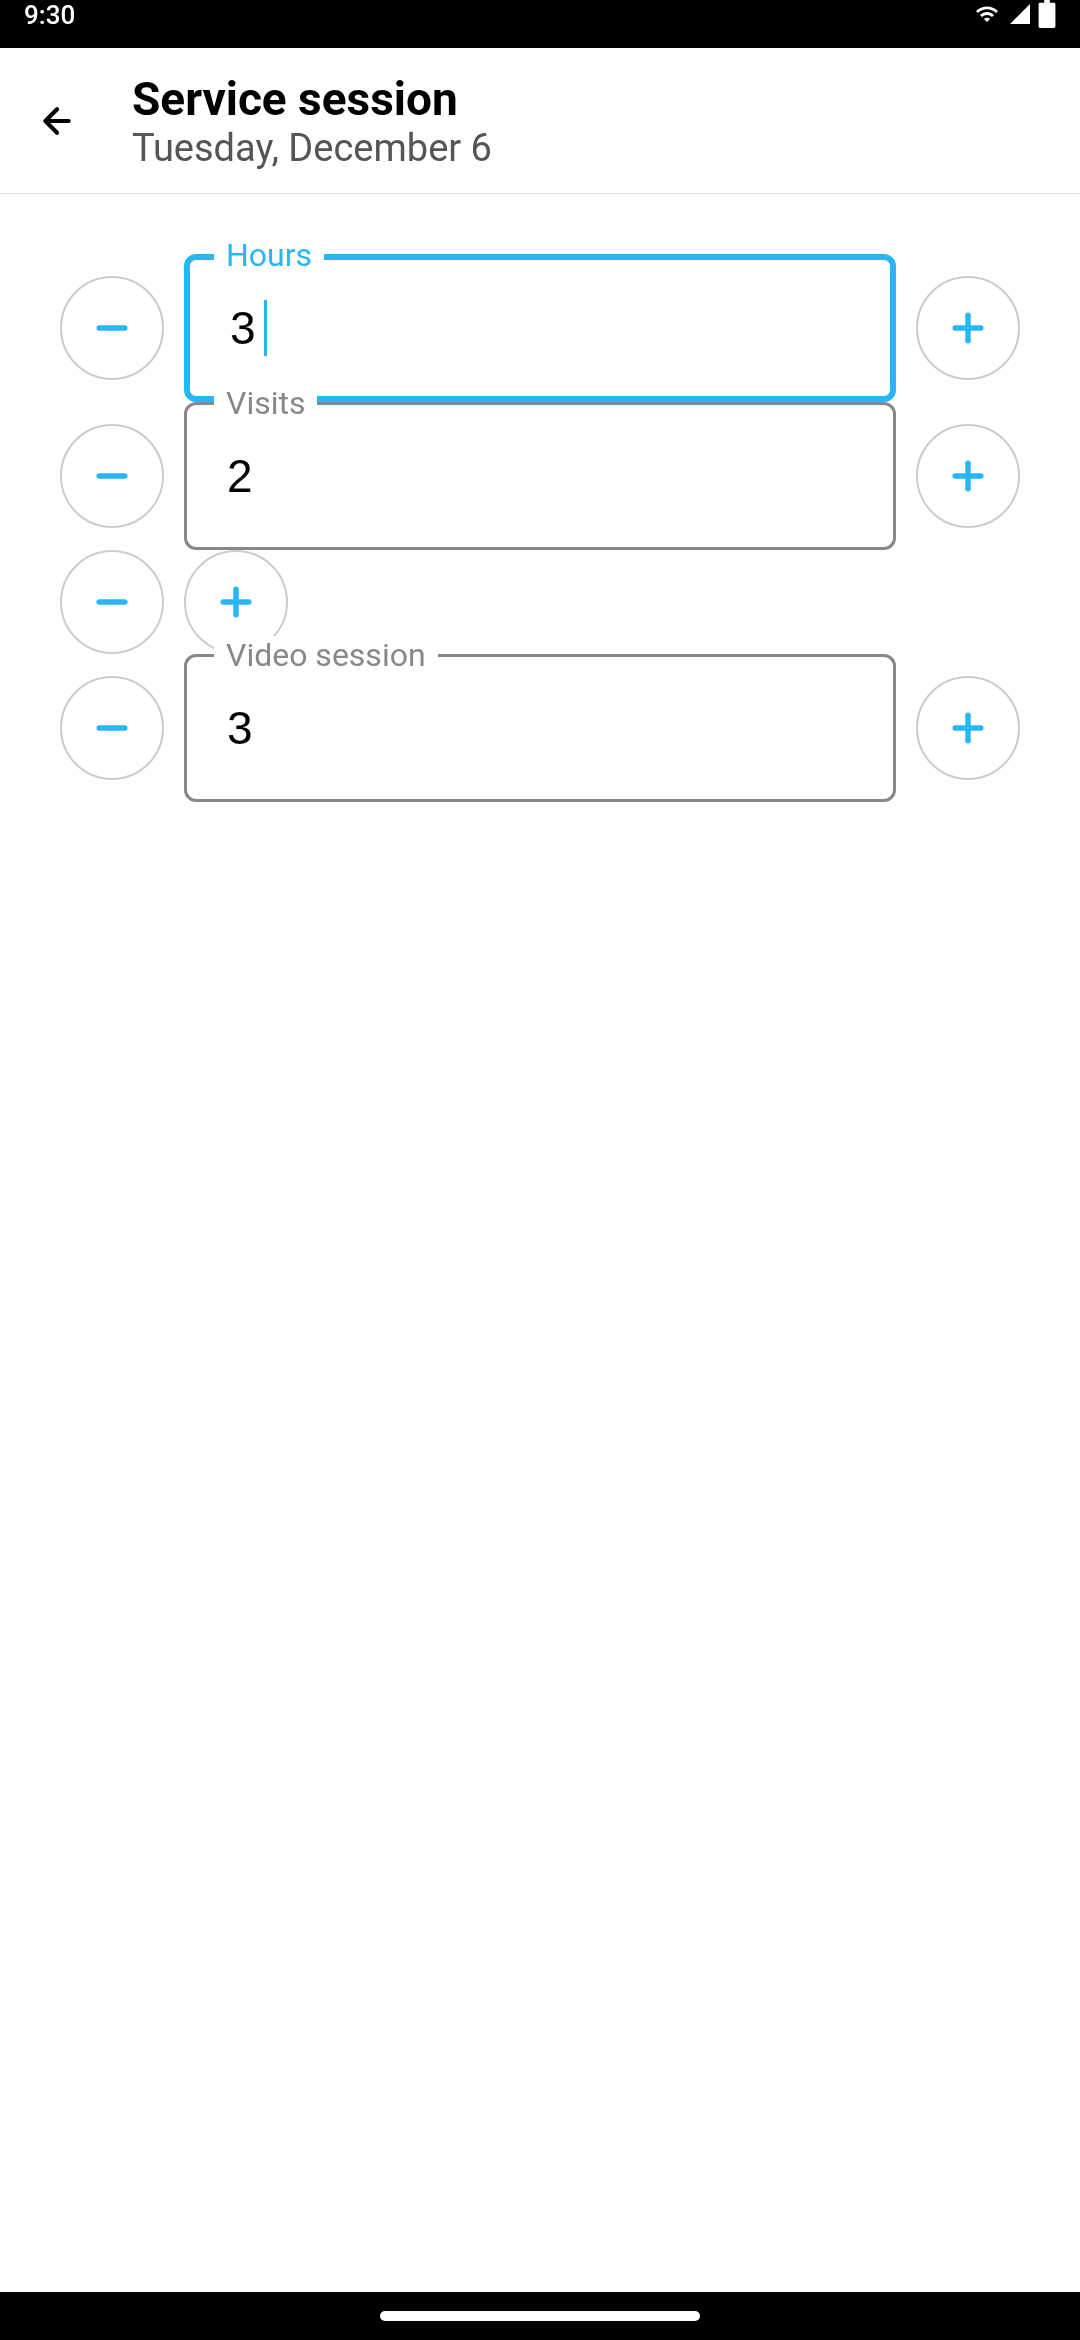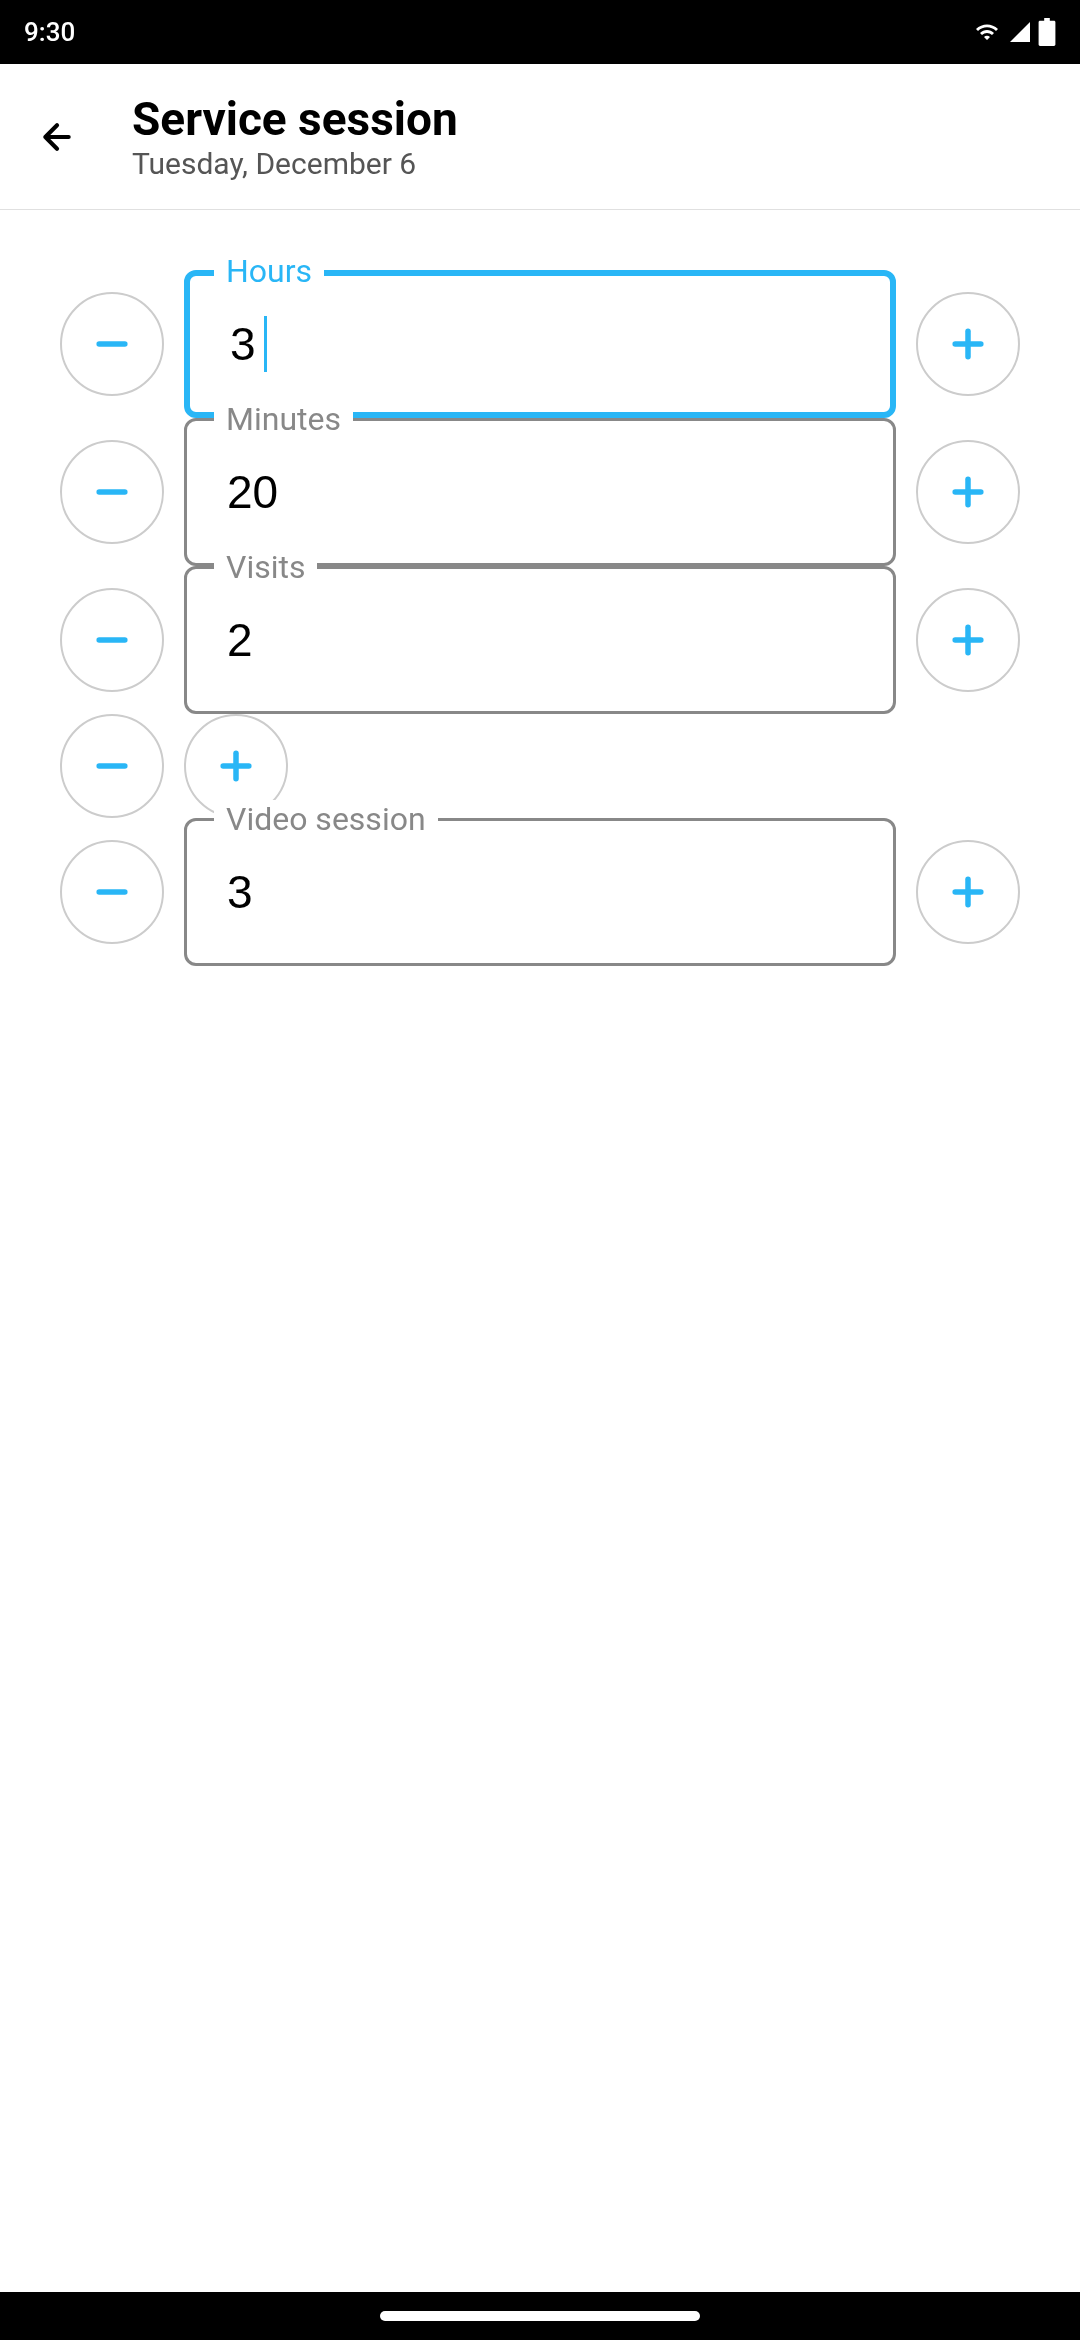--- a/index.html
+++ b/index.html
@@ -9,25 +9,25 @@
     }
     body {
       width: 1080px;
       height: 2340px;
       font-family: -apple-system, BlinkMacSystemFont, 'Segoe UI', Roboto, sans-serif;
       background: #000;
       display: flex;
       flex-direction: column;
     }
     .status-bar {
-      height: 64px;
+      height: 48px;
       background: #000;
       display: flex;
       justify-content: space-between;
-      align-items: center;
+      align-items: flex-start;
       padding: 0 24px;
       color: #fff;
       font-size: 26px;
     }
     .status-left {
       font-weight: 500;
     }
     .status-right {
       display: flex;
       align-items: center;
@@ -57,21 +57,21 @@
     .header-text {
       display: flex;
       flex-direction: column;
     }
     .header-title {
       font-size: 46px;
       font-weight: 700;
       color: #000;
     }
     .header-subtitle {
-      font-size: 30px;
+      font-size: 38px;
       color: #555;
     }
     .form {
       padding: 60px;
       display: flex;
       flex-direction: column;
     }
     .field-row {
       display: flex;
       align-items: center;
@@ -185,37 +185,20 @@
         <div class="cursor"></div>
       </div>
       <button class="stepper-btn">
         <svg width="44" height="44" viewBox="0 0 24 24" fill="none" stroke="#29b6f6" stroke-width="3" stroke-linecap="round">
             <line x1="12" y1="5" x2="12" y2="19"></line>
             <line x1="5" y1="12" x2="19" y2="12"></line>
           </svg>
       </button>
     </div>
 
-    <div class="field-row">
-      <button class="stepper-btn">
-        <svg width="44" height="44" viewBox="0 0 24 24" fill="none" stroke="#29b6f6" stroke-width="3" stroke-linecap="round">
-            <line x1="5" y1="12" x2="19" y2="12"></line>
-          </svg>
-      </button>
-      <div class="input-container">
-        <div class="field-label">Minutes</div>
-        <input class="input-field" value="20" style="">
-      </div>
-      <button class="stepper-btn">
-        <svg width="44" height="44" viewBox="0 0 24 24" fill="none" stroke="#29b6f6" stroke-width="3" stroke-linecap="round">
-            <line x1="12" y1="5" x2="12" y2="19"></line>
-            <line x1="5" y1="12" x2="19" y2="12"></line>
-          </svg>
-      </button>
-    </div>
 
     <div class="field-row">
       <button class="stepper-btn">
         <svg width="44" height="44" viewBox="0 0 24 24" fill="none" stroke="#29b6f6" stroke-width="3" stroke-linecap="round">
             <line x1="5" y1="12" x2="19" y2="12"></line>
           </svg>
       </button>
       <div class="input-container">
         <div class="field-label">Visits</div>
         <input class="input-field" value="2" style="">

